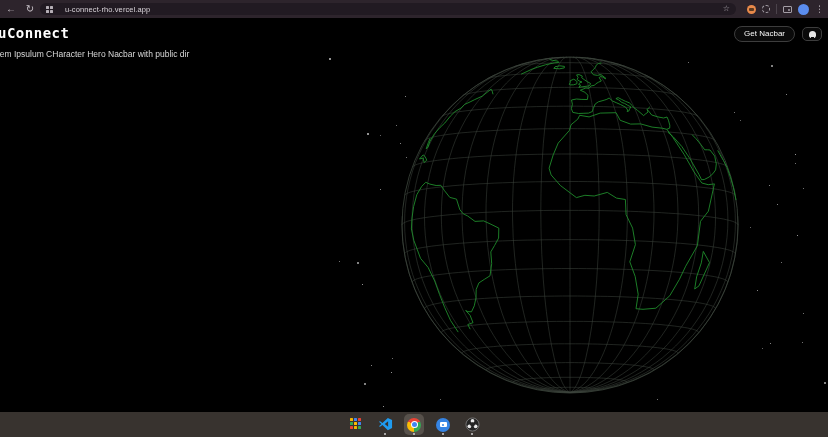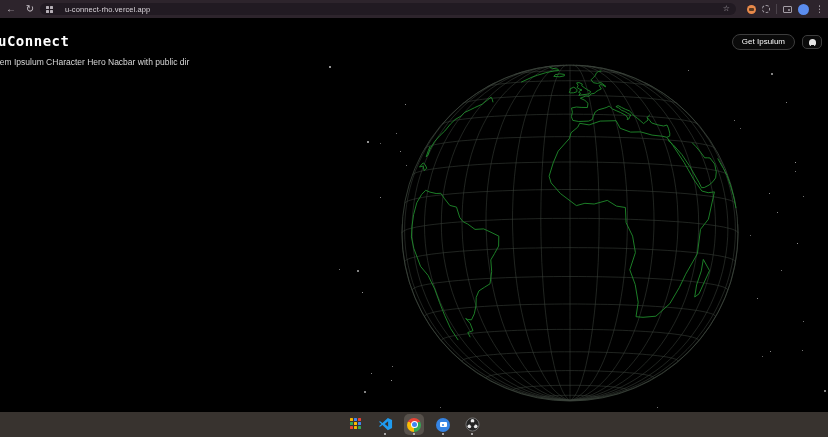--- a/index.html
+++ b/index.html
@@ -21,21 +21,21 @@
   .ext-orange{width:9px;height:9px;border-radius:50%;background:#e8894a;position:relative;}
   .ext-orange::after{content:"";position:absolute;left:2px;top:3px;width:5px;height:3px;background:#5a3a20;border-radius:1px;}
   .ext-dotted{width:8px;height:8px;border-radius:50%;border:1px dashed #a49ea6;box-sizing:border-box;}
   .tb-sep{width:1px;height:10px;background:#4b434b;}
   .cast{width:9px;height:7px;border:1px solid #a49ea6;border-radius:1px;position:relative;box-sizing:border-box;}
   .cast::after{content:"";position:absolute;right:1px;bottom:1px;width:2px;height:2px;background:#a49ea6;border-radius:50%;}
   .avatar{width:11px;height:11px;border-radius:50%;background:#5b8def;}
   .menu-dots{color:#c7c1c7;font-size:9px;line-height:1;}
 
   
-  .page{position:absolute;top:18px;left:0;width:828px;height:394px;background:#000;overflow:hidden;margin-top:8px;}
+  .page{position:absolute;top:18px;left:0;width:828px;height:394px;background:#000;overflow:hidden;}
   .brand{position:absolute;left:-2px;top:7px;color:#fff;font-family:"DejaVu Sans Mono",monospace;
     font-weight:bold;font-size:14px;letter-spacing:0.5px;}
   .hdr-actions{position:absolute;right:6px;top:8px;display:flex;align-items:center;gap:7px;}
   .btn-get-started{background:#0a0a0a;border:1px solid #3d3d3d;color:#fafafa;font-size:8px;
     padding:3px 9px;border-radius:8px;font-family:"Liberation Sans",sans-serif;line-height:1;}
   .btn-icon{background:#0a0a0a;border:1px solid #3d3d3d;border-radius:5px;width:20px;height:14px;
     display:flex;align-items:center;justify-content:center;padding:0;}
   .gh-glyph{width:7px;height:7px;border-radius:50% 50% 40% 40%;background:#e6e6e6;position:relative;}
   .gh-glyph::after{content:"";position:absolute;left:2px;bottom:-1px;width:3px;height:2px;background:#0a0a0a;}
   .subtitle{position:absolute;left:-3px;top:31px;color:#d9d9d9;font-size:8.5px;white-space:nowrap;}
@@ -82,21 +82,21 @@
       <span class="tb-sep"></span>
       <span class="cast"></span>
       <span class="avatar"></span>
       <span class="menu-dots">⋮</span>
     </div>
   </div>
 
   <div class="page">
     <div class="brand">uConnect</div>
     <div class="hdr-actions">
-      <button class="btn-get-started">Get Ipsulum</button>
+      <button class="btn-get-started">Get Nacbar</button>
       <button class="btn-icon">
         <span class="gh-glyph"></span>
       </button>
     </div>
     <div class="subtitle">rem Ipsulum CHaracter Hero Nacbar with public dir</div>
 
     <div id="stars">
         <div class="star" style="left: 329px; top: 40px; width: 2px; height: 2px; opacity: 0.9; background: rgb(217, 217, 217);"></div>
         <div class="star" style="left: 405px; top: 78px; width: 1px; height: 1px; opacity: 0.8; background: rgb(217, 217, 217);"></div>
         <div class="star" style="left: 396px; top: 107px; width: 1px; height: 1px; opacity: 0.7; background: rgb(217, 217, 217);"></div>

